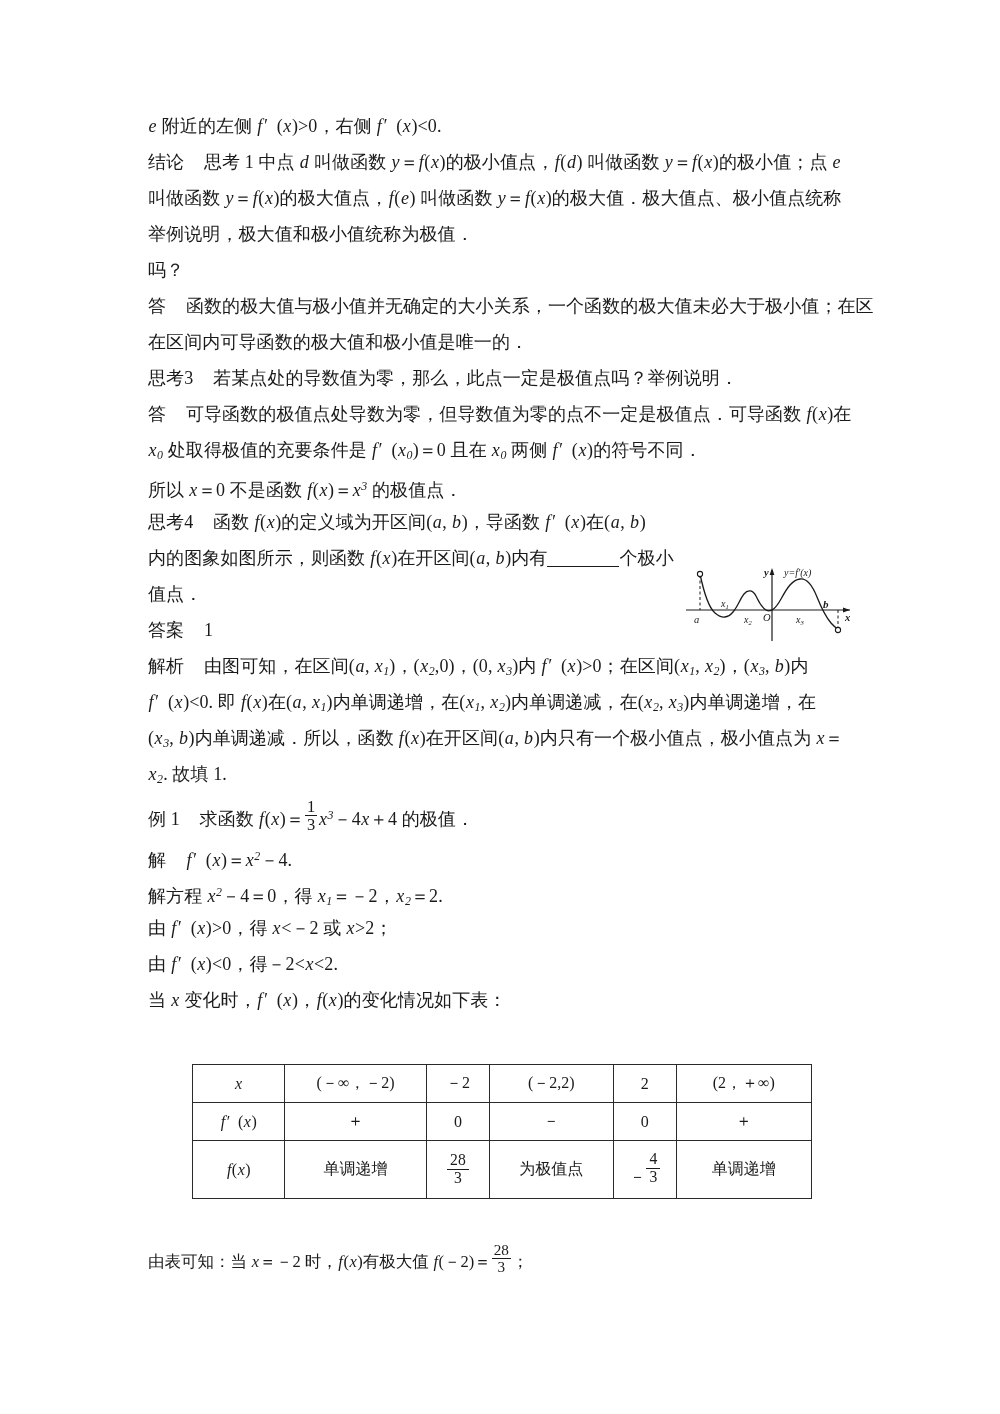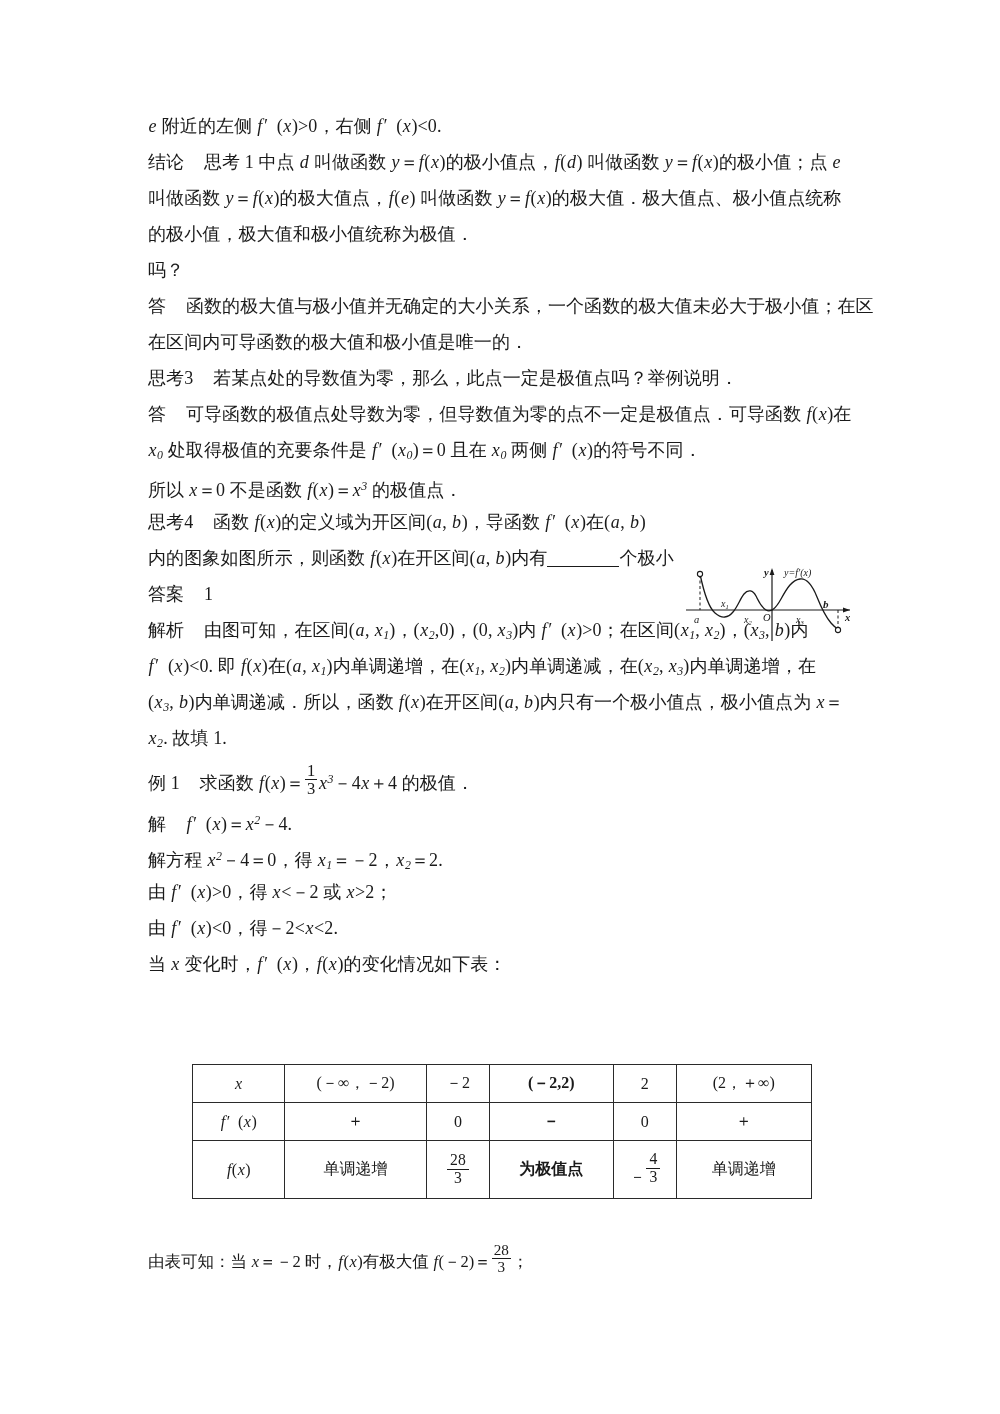--- a/index.html
+++ b/index.html
@@ -94,21 +94,21 @@
     border: 1.2px solid #2a2a2a;
     text-align: center;
     vertical-align: middle;
     padding: 0;
     height: 37px;
   }
   table.var tr.tall td { height: 57px; }
   td.c0 { width: 92px; }
   td.c1 { width: 143px; }
   td.c2 { width: 62px; }
-  td.c3 { width: 125px; font-weight: bold; }
+  td.c3 { width: 125px; }
   td.c4 { width: 62px; }
   td.c5 { width: 136px; }
 
   .tfrac {
     display: inline-block;
     text-align: center;
     line-height: 1.08;
     font-size: 0.98em;
   }
   .tfrac .nu { display: block; padding: 0 3px; }
@@ -120,21 +120,21 @@
 <body>
 
 <div class="page">
 
   <div class="ln"><i class="mv">e</i> 附近的左侧 <i class="mv">f</i><span class="prime">′</span><span class="gap-s"></span>(<i class="mv">x</i>)&gt;0，右侧 <i class="mv">f</i><span class="prime">′</span><span class="gap-s"></span>(<i class="mv">x</i>)&lt;0.</div>
 
   <div class="ln">结论<span class="gap"></span>思考 1 中点 <i class="mv">d</i> 叫做函数 <i class="mv">y</i>＝<i class="mv">f</i>(<i class="mv">x</i>)的极小值点，<i class="mv">f</i>(<i class="mv">d</i>) 叫做函数 <i class="mv">y</i>＝<i class="mv">f</i>(<i class="mv">x</i>)的极小值；点 <i class="mv">e</i></div>
 
   <div class="ln">叫做函数 <i class="mv">y</i>＝<i class="mv">f</i>(<i class="mv">x</i>)的极大值点，<i class="mv">f</i>(<i class="mv">e</i>) 叫做函数 <i class="mv">y</i>＝<i class="mv">f</i>(<i class="mv">x</i>)的极大值．极大值点、极小值点统称</div>
 
-  <div class="ln">的极小值，极大值和极小值统称为极值．</div>
+  <div class="ln">举例说明，极大值和极小值统称为极值．</div>
 
 
   <div class="ln">吗？</div>
 
   <div class="ln">答<span class="gap"></span>函数的极大值与极小值并无确定的大小关系，一个函数的极大值未必大于极小值；在区</div>
 
   <div class="ln">在区间内可导函数的极大值和极小值是唯一的．</div>
 
   <div class="ln">思考3<span class="gap"></span>若某点处的导数值为零，那么，此点一定是极值点吗？举例说明．</div>
 
@@ -142,20 +142,21 @@
 
   <div class="ln"><i class="mv">x</i><sub>0</sub> 处取得极值的充要条件是 <i class="mv">f</i><span class="prime">′</span><span class="gap-s"></span>(<i class="mv">x</i><sub>0</sub>)＝0 且在 <i class="mv">x</i><sub>0</sub> 两侧 <i class="mv">f</i><span class="prime">′</span><span class="gap-s"></span>(<i class="mv">x</i>)的符号不同．</div>
 
 
   <div class="ln">所以 <i class="mv">x</i>＝0 不是函数 <i class="mv">f</i>(<i class="mv">x</i>)＝<i class="mv">x</i><sup>3</sup> 的极值点．</div>
 
   <div class="ln">思考4<span class="gap"></span>函数 <i class="mv">f</i>(<i class="mv">x</i>)的定义域为开区间(<i class="mv">a</i>, <i class="mv">b</i>)，导函数 <i class="mv">f</i><span class="prime">′</span><span class="gap-s"></span>(<i class="mv">x</i>)在(<i class="mv">a</i>, <i class="mv">b</i>)</div>
 
   <div class="ln">内的图象如图所示，则函数 <i class="mv">f</i>(<i class="mv">x</i>)在开区间(<i class="mv">a</i>, <i class="mv">b</i>)内有<span class="blank"></span>个极小</div>
 
+  <div class="ln">值点．</div>
 
   <div class="ln">答案<span class="gap"></span>1</div>
 
   <div class="ln">解析<span class="gap"></span>由图可知，在区间(<i class="mv">a</i>, <i class="mv">x</i><sub>1</sub>)，(<i class="mv">x</i><sub>2</sub>,0)，(0, <i class="mv">x</i><sub>3</sub>)内 <i class="mv">f</i><span class="prime">′</span><span class="gap-s"></span>(<i class="mv">x</i>)&gt;0；在区间(<i class="mv">x</i><sub>1</sub>, <i class="mv">x</i><sub>2</sub>)，(<i class="mv">x</i><sub>3</sub>, <i class="mv">b</i>)内</div>
 
   <div class="ln"><i class="mv">f</i><span class="prime">′</span><span class="gap-s"></span>(<i class="mv">x</i>)&lt;0. 即 <i class="mv">f</i>(<i class="mv">x</i>)在(<i class="mv">a</i>, <i class="mv">x</i><sub>1</sub>)内单调递增，在(<i class="mv">x</i><sub>1</sub>, <i class="mv">x</i><sub>2</sub>)内单调递减，在(<i class="mv">x</i><sub>2</sub>, <i class="mv">x</i><sub>3</sub>)内单调递增，在</div>
 
   <div class="ln">(<i class="mv">x</i><sub>3</sub>, <i class="mv">b</i>)内单调递减．所以，函数 <i class="mv">f</i>(<i class="mv">x</i>)在开区间(<i class="mv">a</i>, <i class="mv">b</i>)内只有一个极小值点，极小值点为 <i class="mv">x</i>＝</div>
 
   <div class="ln"><i class="mv">x</i><sub>2</sub>. 故填 1.</div>

